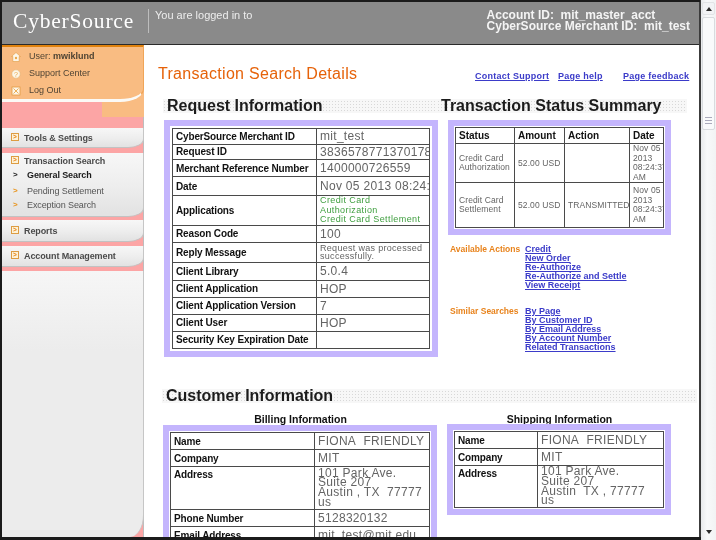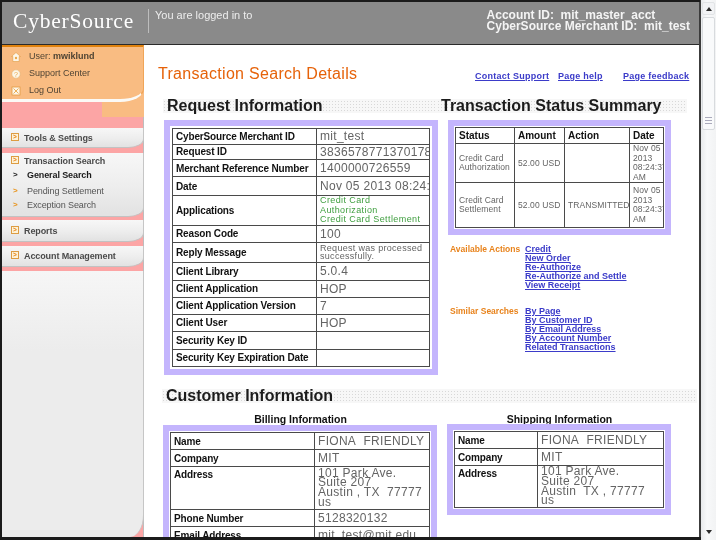--- a/index.html
+++ b/index.html
@@ -158,24 +158,20 @@
           <td class="v">HOP</td>
         </tr>
 <tr style="height:17px">
           <td class="l">Client Application Version</td>
           <td class="v">7</td>
         </tr>
 <tr style="height:17px">
           <td class="l">Client User</td>
           <td class="v">HOP</td>
         </tr>
-<tr style="height:18px">
-          <td class="l">Security Key ID</td>
-          <td class="v"></td>
-        </tr>
 <tr style="height:17px">
           <td class="l">Security Key Expiration Date</td>
           <td class="v"></td>
         </tr>
 </tbody>
     </table>
 </div>
 
 <div class="tblw st" style="left:448px;top:120px;width:223px">
 <table>

